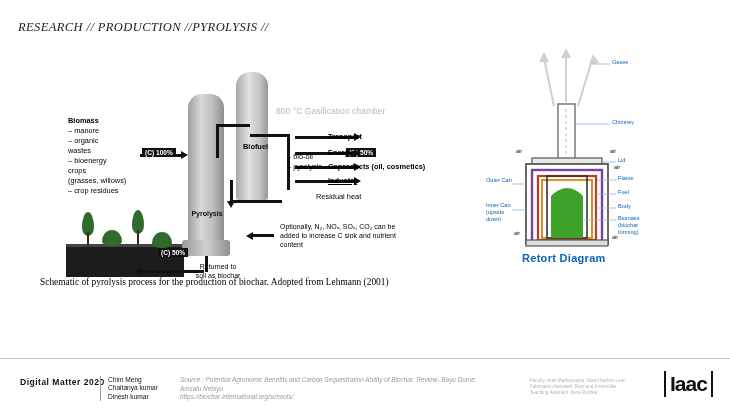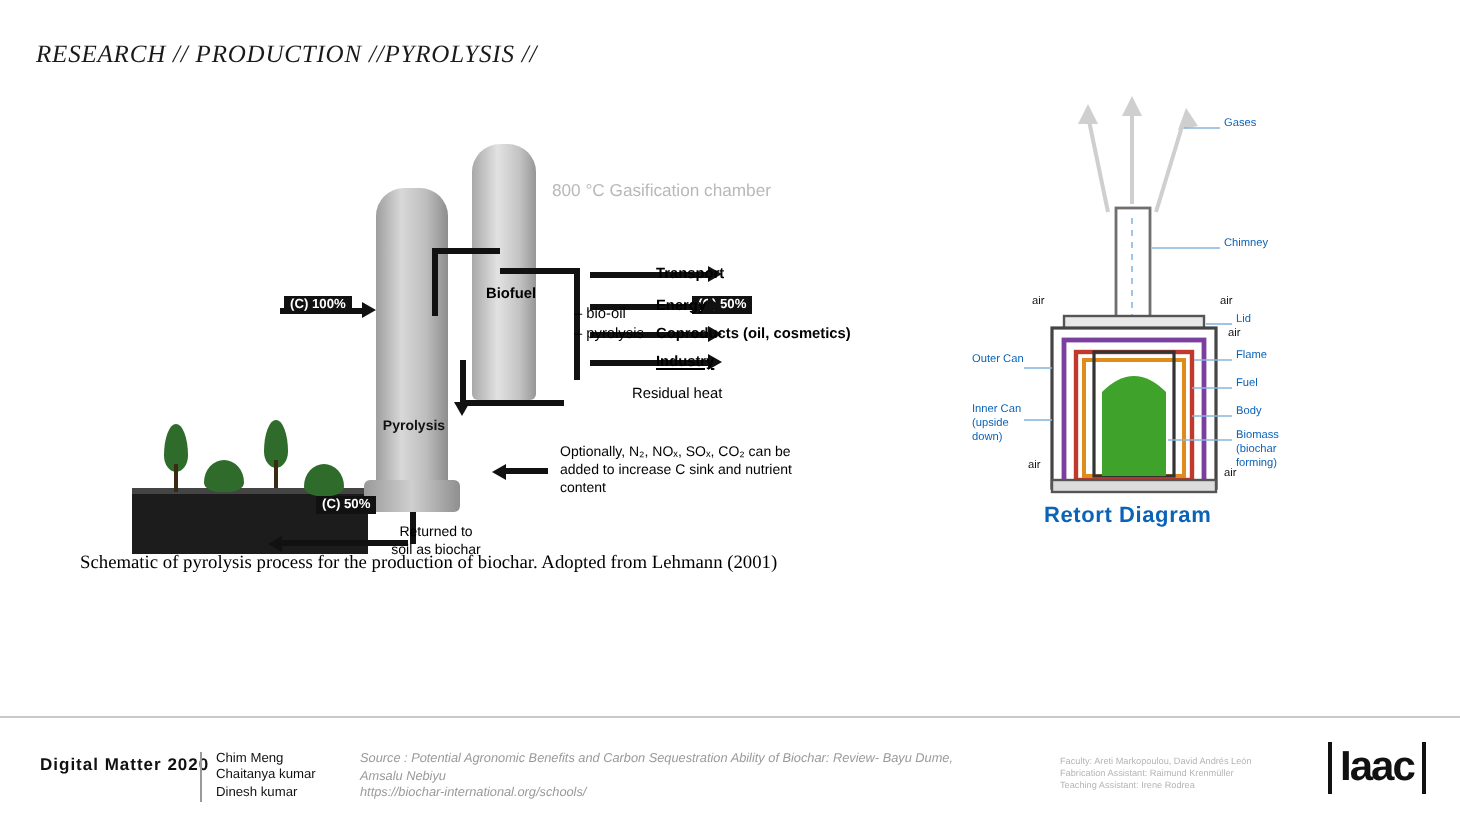--- a/index.html
+++ b/index.html
@@ -108,21 +108,21 @@
   
   .chamber-body {
     position: absolute;
     left: 196px; top: 10px;
     width: 32px; height: 128px;
     background: linear-gradient(to right,#a8a8a8 0%, #e2e2e2 40%, #c2c2c2 75%, #969696 100%);
     border-radius: 14px 14px 3px 3px;
   }
   .chamber-caption {
     position: absolute;
-    left: 236px; top: 28px;
+    left: 236px; top: 44px;
     font-size: 8.6px;
     color: #b9b9b9;
     white-space: nowrap;
   }
 
   
   .arrow-h {
     position: absolute;
     height: 3px; background: #111;
   }
@@ -268,20 +268,30 @@
     <div class="crown"></div>
       <div class="trunk"></div>
   </div>
   <div class="tree" style="left:90px; top:148px;">
     <div class="crown"></div>
       <div class="trunk"></div>
   </div>
   <div class="shrub" style="left:62px; top:168px;"></div>
   <div class="shrub" style="left:112px; top:170px;"></div>
 
+  <div class="biomass-text">
+    <div class="hd">Biomass</div>
+    <div>– manure</div>
+    <div>– organic</div>
+    <div>   wastes</div>
+    <div>– bioenergy</div>
+    <div>   crops</div>
+    <div>   (grasses, willows)</div>
+    <div>– crop residues</div>
+  </div>
 
   <div class="chamber-body"></div>
   <div class="reactor-body"></div>
   <div class="reactor-base"></div>
   <div class="reactor-label">Pyrolysis</div>
   <div class="chamber-caption">800 °C Gasification  chamber</div>
 
   <div class="arrow-h" style="left:100px; top:92px; width:42px;"></div>
   <div class="pct-badge" style="left:102px; top:86px;">(C) 100%</div>
 

